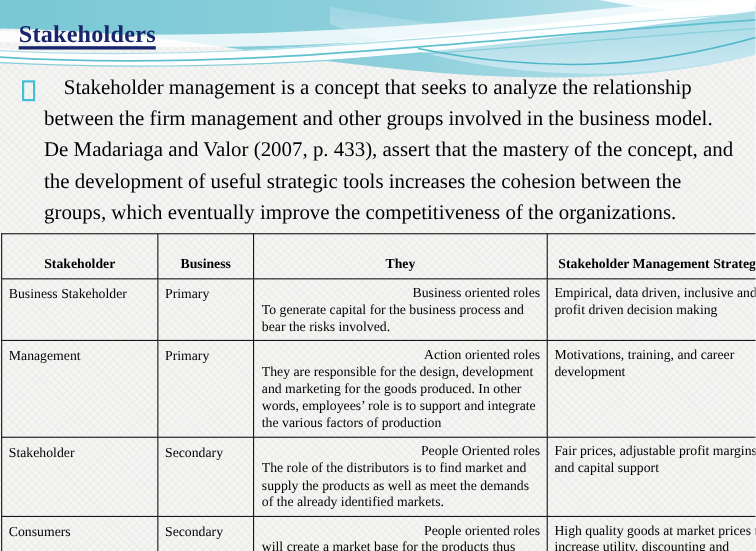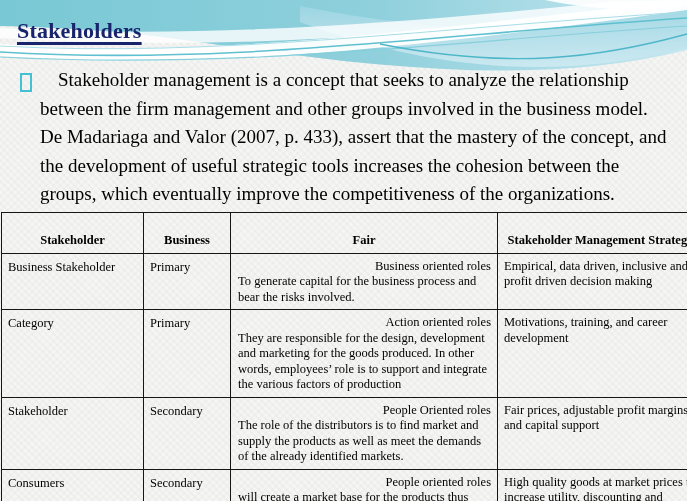--- a/index.html
+++ b/index.html
@@ -115,34 +115,34 @@
     <colgroup>
         <col class="c1">
         <col class="c2">
         <col class="c3">
         <col class="c4">
       </colgroup>
     <tbody>
         <tr class="hdr-row">
       <th>Stakeholder</th>
       <th>Business</th>
-      <th>Fair</th>
+      <th>They</th>
       <th>Stakeholder Management Strategy</th>
     </tr>
     <tr class="row-1">
       <td class="center">Business Stakeholder</td>
       <td class="center">Primary</td>
       <td class="roles">
         <div class="role-title">Business oriented roles</div>
         <div class="role-body">To generate capital for the business process and bear the risks involved.</div>
       </td>
       <td class="strategy">Empirical, data driven, inclusive and profit driven decision making</td>
     </tr>
     <tr class="row-2">
-      <td class="center">Category</td>
+      <td class="center">Management</td>
       <td class="center">Primary</td>
       <td class="roles">
         <div class="role-title">Action oriented roles</div>
         <div class="role-body">They are responsible for the design, development and marketing for the goods produced. In other words, employees’ role is to support and integrate the various factors of production</div>
       </td>
       <td class="strategy">Motivations, training, and career development</td>
     </tr>
     <tr class="row-3">
       <td class="center">Stakeholder</td>
       <td class="center">Secondary</td>

